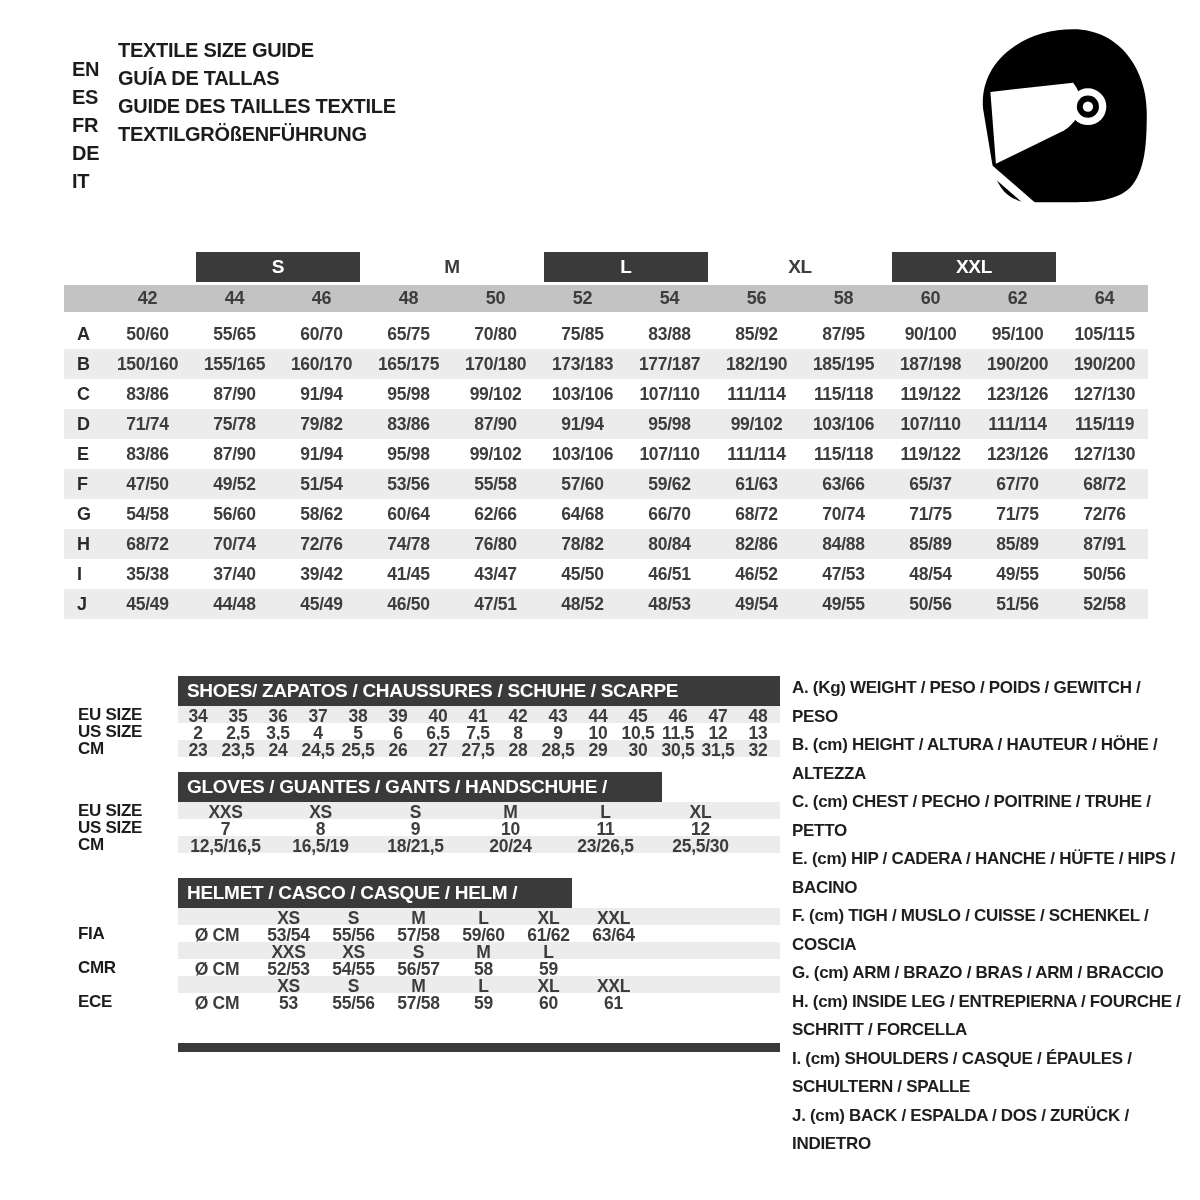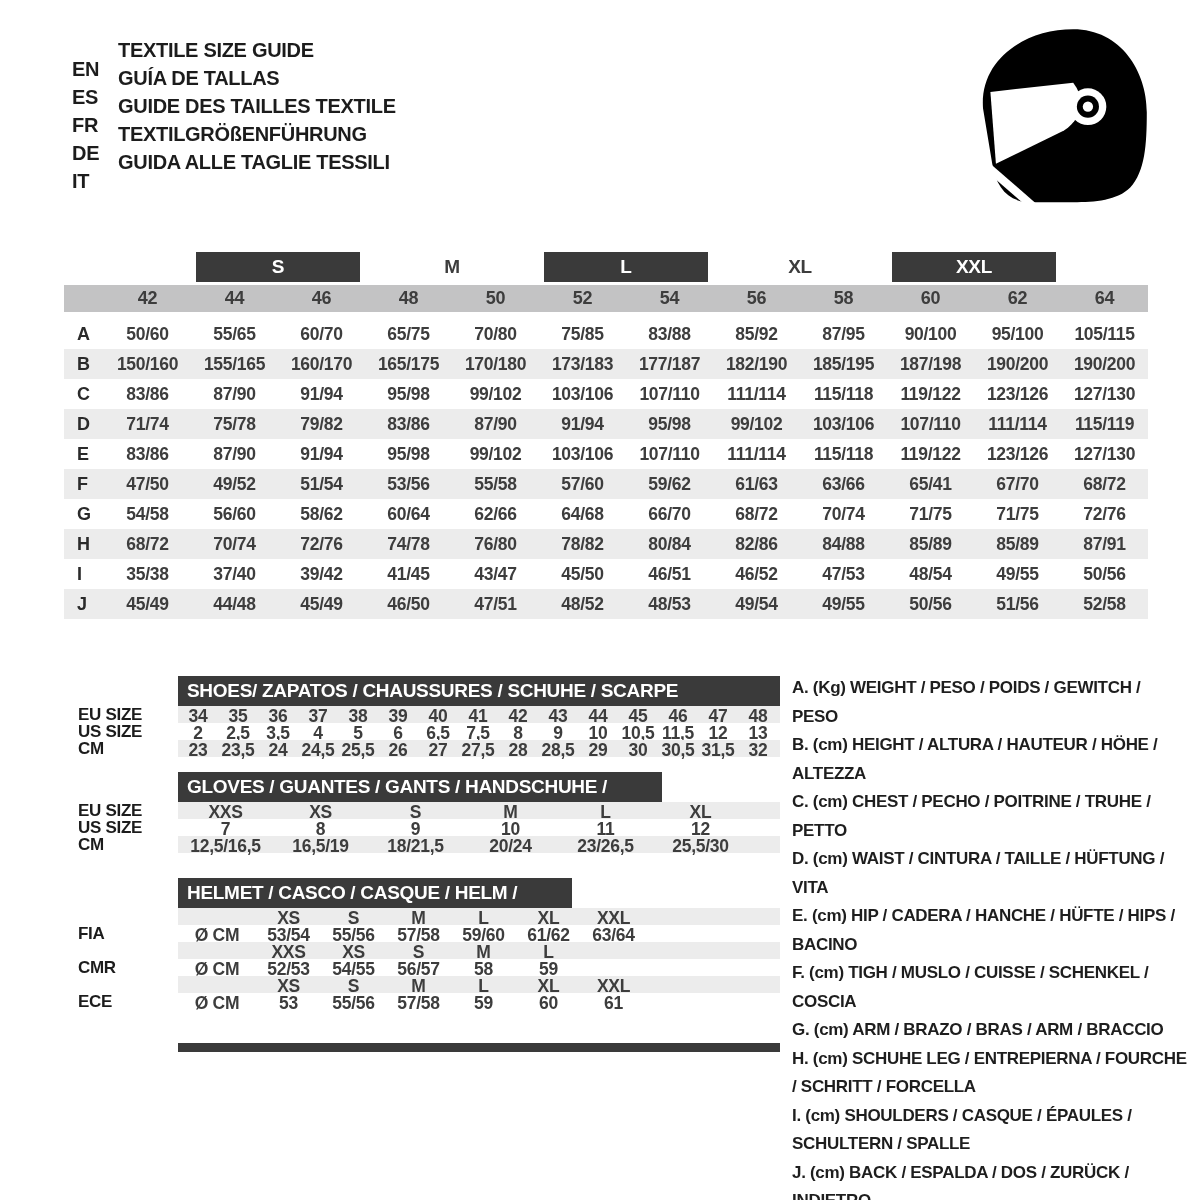--- a/index.html
+++ b/index.html
@@ -73,21 +73,20 @@
       <div class="lang-row">
       <span class="lang-code">FR</span>
       <span class="lang-label">GUIDE DES TAILLES TEXTILE</span>
     </div>
       <div class="lang-row">
       <span class="lang-code">DE</span>
       <span class="lang-label">TEXTILGRÖßENFÜHRUNG</span>
     </div>
       <div class="lang-row">
       <span class="lang-code">IT</span>
-      <span class="lang-label">GUIDA ALLE TAGLIE TESSILI</span>
     </div>
   </div>
 
   <div class="helmet-icon">
     <svg viewBox="0 0 100 100" width="184" height="184" aria-hidden="true">
       <path d="M 55 4 C 81 4 95 27 95 49 C 95 67 94 81 86 90 C 79 97 67 98 55 98 L 32 98 C 20 98 13 90 11 77 L 6 47 C 4 21 28 4 55 4 Z" fill="#000"></path>
       <path d="M 10 38 L 55 33 C 62 42 60 52 50 59 L 13 77 Z" fill="#fff"></path>
       <rect x="2" y="76" width="42" height="4.5" transform="rotate(41 8 78)" fill="#fff"></rect>
       <circle cx="63" cy="46" r="10" fill="#fff"></circle>
       <circle cx="63" cy="46" r="6" fill="#000"></circle>
@@ -209,21 +208,21 @@
         <div class="mt-letter">F</div>
         <div class="mt-cell">47/50</div>
           <div class="mt-cell">49/52</div>
           <div class="mt-cell">51/54</div>
           <div class="mt-cell">53/56</div>
           <div class="mt-cell">55/58</div>
           <div class="mt-cell">57/60</div>
           <div class="mt-cell">59/62</div>
           <div class="mt-cell">61/63</div>
           <div class="mt-cell">63/66</div>
-          <div class="mt-cell">65/41</div>
+          <div class="mt-cell">65/37</div>
           <div class="mt-cell">67/70</div>
           <div class="mt-cell">68/72</div>
       </div>
         <div class="mt-grid mt-row">
         <div class="mt-letter">G</div>
         <div class="mt-cell">54/58</div>
           <div class="mt-cell">56/60</div>
           <div class="mt-cell">58/62</div>
           <div class="mt-cell">60/64</div>
           <div class="mt-cell">62/66</div>
@@ -468,22 +467,21 @@
       </div>
       <div class="bottom-bar"></div>
     </div>
 
   </div>
 
   <div class="legend">
     <div class="legend-item">A. (Kg) WEIGHT / PESO / POIDS / GEWITCH / PESO</div>
       <div class="legend-item">B. (cm) HEIGHT / ALTURA / HAUTEUR / HÖHE / ALTEZZA</div>
       <div class="legend-item">C. (cm) CHEST / PECHO / POITRINE / TRUHE / PETTO</div>
-      <div class="legend-item">D. (cm) WAIST / CINTURA / TAILLE / HÜFTUNG / VITA</div>
       <div class="legend-item">E. (cm) HIP / CADERA / HANCHE / HÜFTE / HIPS /  BACINO</div>
       <div class="legend-item">F. (cm) TIGH / MUSLO / CUISSE / SCHENKEL / COSCIA</div>
       <div class="legend-item">G. (cm) ARM  / BRAZO / BRAS / ARM / BRACCIO</div>
-      <div class="legend-item">H. (cm) SCHUHE LEG / ENTREPIERNA / FOURCHE / SCHRITT / FORCELLA</div>
+      <div class="legend-item">H. (cm) INSIDE LEG / ENTREPIERNA / FOURCHE / SCHRITT / FORCELLA</div>
       <div class="legend-item">I.  (cm) SHOULDERS / CASQUE / ÉPAULES / SCHULTERN / SPALLE</div>
       <div class="legend-item">J. (cm) BACK / ESPALDA / DOS / ZURÜCK / INDIETRO</div>
   </div>
 
 </div>
 
 </body></html>

